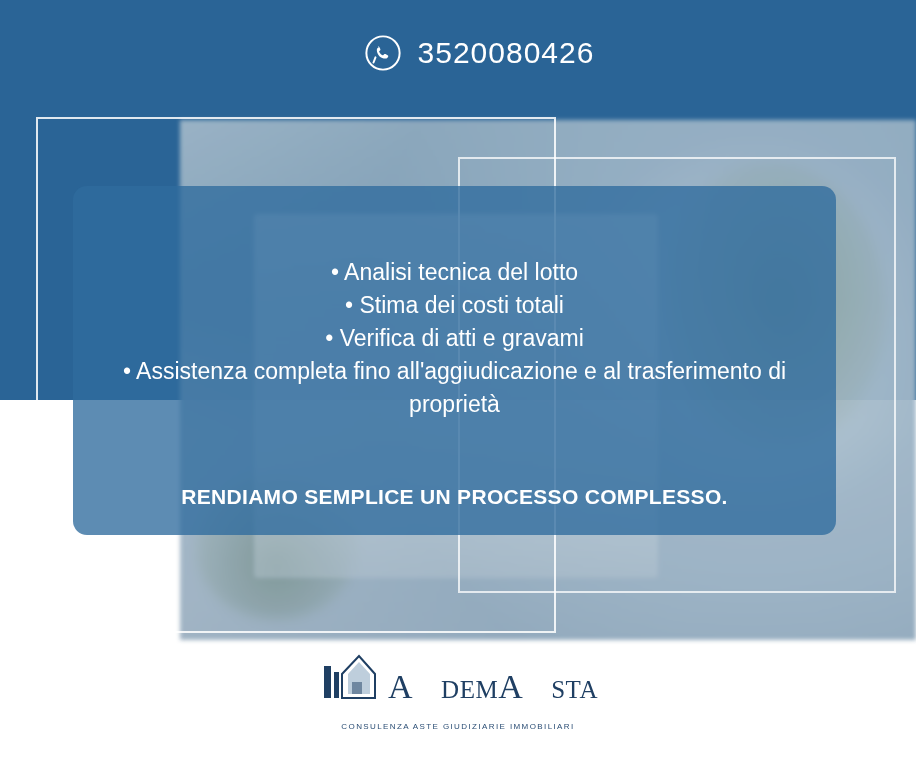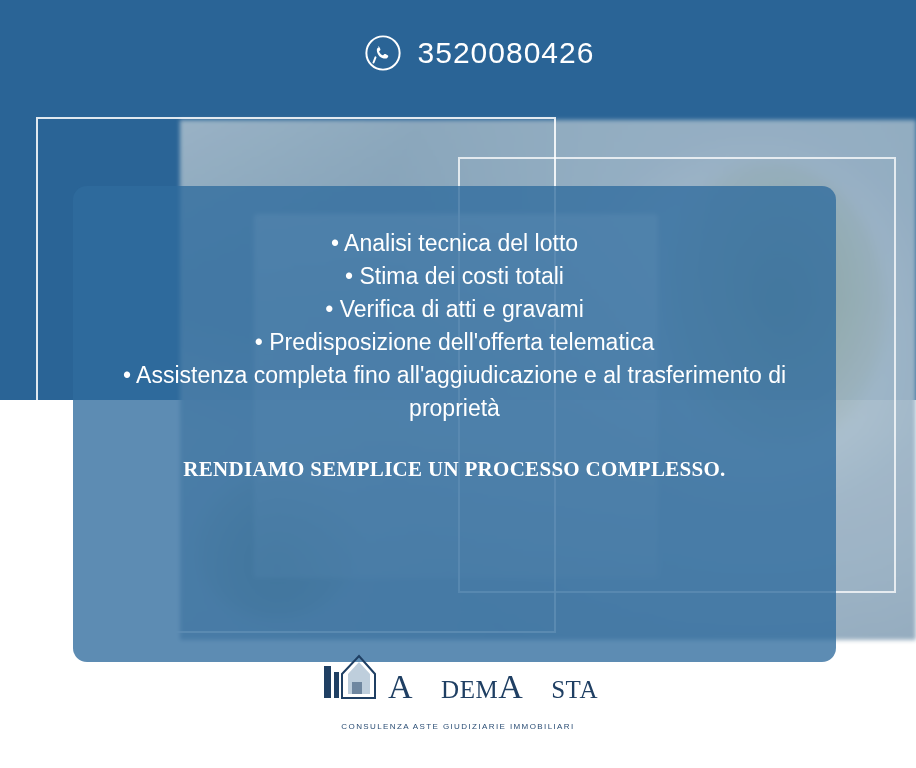--- a/index.html
+++ b/index.html
@@ -115,49 +115,48 @@
     color: #ffffff;
     font-weight: 400;
   }
 
   
   .card {
     position: absolute;
     left: 73px;
     top: 186px;
     width: 763px;
-    height: 476px;
+    height: 349px;
     background: rgba(48, 108, 158, 0.78);
     border-radius: 14px;
     box-sizing: border-box;
-    padding: 41px 40px 40px 40px;
+    padding: 70px 40px 40px 40px;
     color: #ffffff;
     text-align: center;
   }
   .bullet-list {
     list-style: none;
     margin: 0;
     padding: 0;
   }
   .bullet-list li {
     font-size: 23px;
     line-height: 33px;
     color: #ffffff;
     font-weight: 400;
   }
   .bullet-list li::before {
     content: "• ";
   }
   .tagline {
-    margin-top: 32px;
+    margin-top: 64px;
     font-size: 21px;
     font-weight: bold;
     letter-spacing: 0.3px;
     color: #ffffff;
-    font-family: Liberation Serif, serif;
   }
 
   
   .footer {
     position: absolute;
     left: 0;
     top: 648px;
     width: 916px;
     display: flex;
     flex-direction: column;
@@ -214,21 +213,20 @@
       </svg>
     </span>
     <span class="phone-number">3520080426</span>
   </div>
 
   <div class="card">
     <ul class="bullet-list">
       <li>Analisi tecnica del lotto</li>
       <li>Stima dei costi totali</li>
       <li>Verifica di atti e gravami</li>
-      <li>Predisposizione dell'offerta telematica</li>
       <li>Assistenza completa fino all'aggiudicazione e al trasferimento di proprietà</li>
     </ul>
     <div class="tagline">RENDIAMO SEMPLICE UN PROCESSO COMPLESSO.</div>
   </div>
 
   <div class="footer">
     <div class="logo-row">
       <span>
         <svg class="logo-mark" viewBox="0 0 62 58" xmlns="http://www.w3.org/2000/svg">
           <rect x="6" y="18" width="7" height="32" fill="#1f3f63"></rect>

